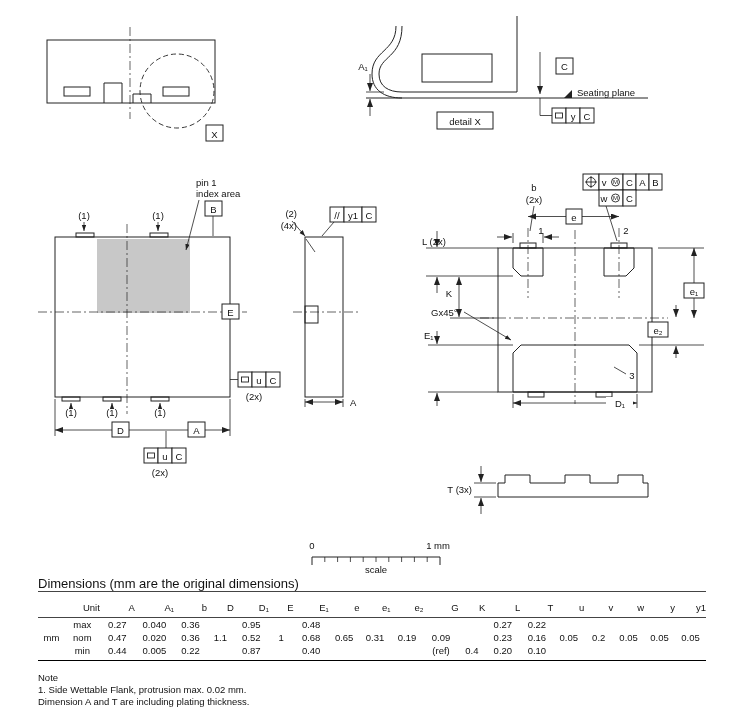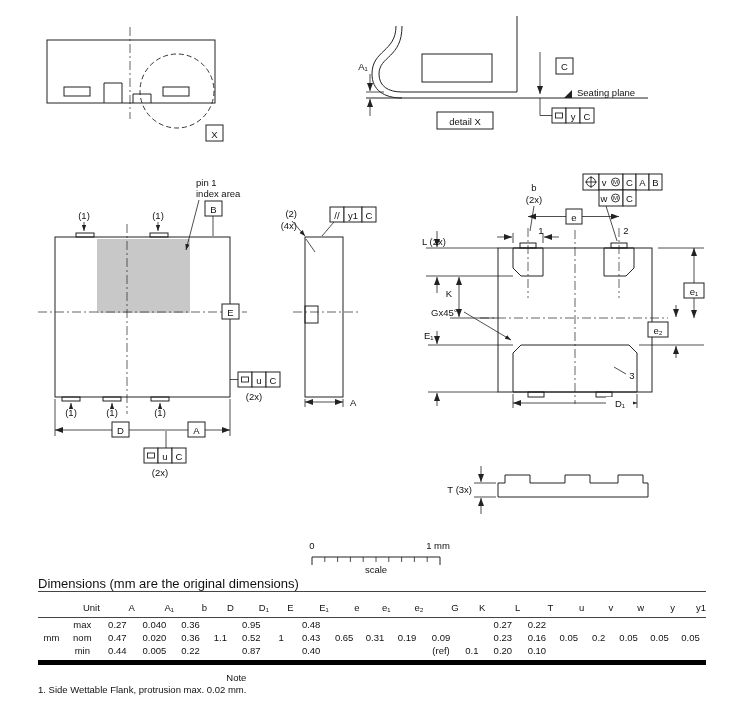--- a/index.html
+++ b/index.html
@@ -13,22 +13,22 @@
   .wbox { fill:#fff; stroke:#222; stroke-width:1; }
   .mask { fill:#fff; stroke:none; }
   .symr { fill:none; stroke:#222; stroke-width:0.9; }
   .sm   { font-size:6px; }
   .dims { position:absolute; left:38px; top:576px; width:668px; }
   .caption { font-size:13px; }
   table.dim { border-collapse:collapse; width:100%; table-layout:fixed; }
   .dim th { font-weight:400; font-size:9.5px; text-align:right;
             border-top:1px solid #444; border-bottom:1px solid #444; padding:10px 0 4px; }
   .dim td { font-size:9.5px; text-align:center; padding:0; height:13px; }
-  .dim tr:last-child td { border-bottom:5px solid #000000; padding-bottom:3px; }
-  .notes { position:absolute; left:38px; top:672px; font-size:9.5px; line-height:12px;text-align:right; }
+  .dim tr:last-child td { border-bottom:1px solid #000000; padding-bottom:3px; }
+  .notes { position:absolute; left:38px; top:672px; font-size:9.5px; line-height:12px; }
 </style>
 </head>
 <body>
 
 <div class="page">
 
 <svg width="743" height="574" viewBox="0 0 743 574">
   <defs>
     <marker id="mE" markerWidth="9" markerHeight="7" refX="8" refY="3" orient="auto" markerUnits="userSpaceOnUse">
           <path d="M0,0 L8,3 L0,6 Z" fill="#222"></path>
@@ -364,21 +364,21 @@
           </tr>
           <tr>
             <td>mm</td>
             <td>nom</td>
             <td>0.47</td>
             <td>0.020</td>
             <td>0.36</td>
             <td>1.1</td>
             <td>0.52</td>
             <td>1</td>
-            <td>0.43</td>
+            <td>0.68</td>
             <td>0.65</td>
             <td>0.31</td>
             <td>0.19</td>
             <td>0.09</td>
             <td></td>
             <td>0.23</td>
             <td>0.16</td>
             <td>0.05</td>
             <td>0.2</td>
             <td>0.05</td>
@@ -392,32 +392,33 @@
             <td>0.005</td>
             <td>0.22</td>
             <td></td>
             <td>0.87</td>
             <td></td>
             <td>0.40</td>
             <td></td>
             <td></td>
             <td></td>
             <td>(ref)</td>
-            <td>0.1</td>
+            <td>0.4</td>
             <td>0.20</td>
             <td>0.10</td>
             <td></td>
             <td></td>
             <td></td>
             <td></td>
             <td></td>
           </tr>
         </tbody>
   </table>
 </div>
 
 
 <div class="notes">
   <div>Note</div>
   <div>1. Side Wettable Flank, protrusion max. 0.02 mm.</div>
+  <div>Dimension A and T are including plating thickness.</div>
 </div>
 
 </div>
 
 </body></html>

